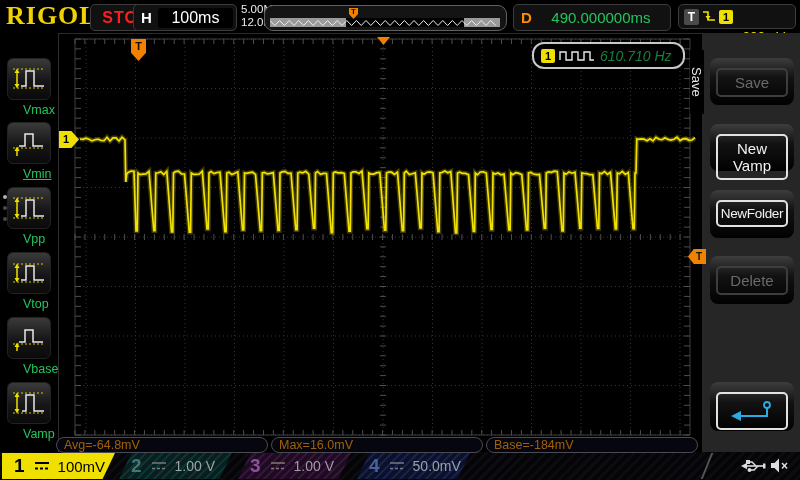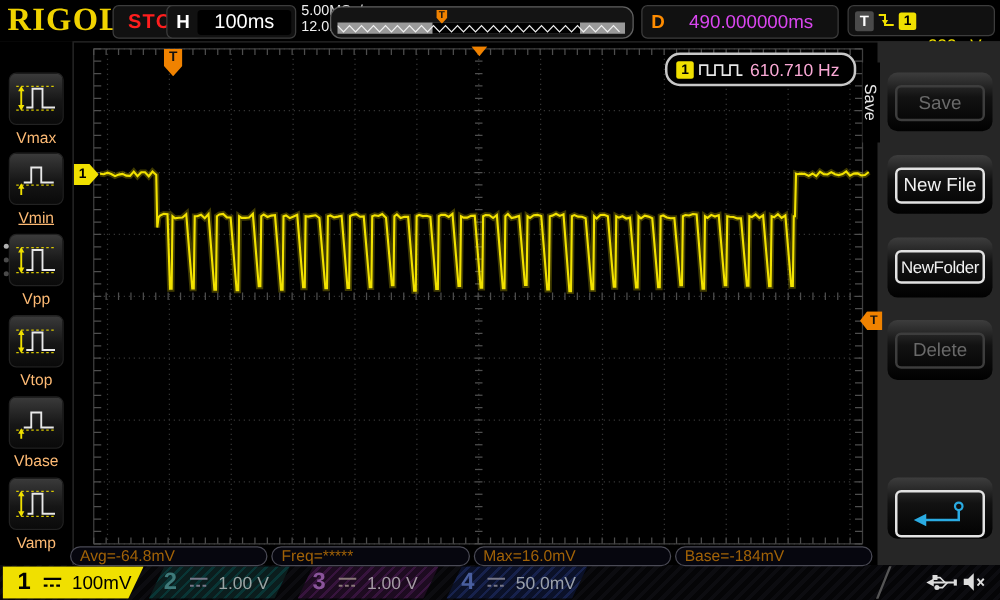--- a/index.html
+++ b/index.html
@@ -21,44 +21,44 @@
   #sample-box{left:241px;top:3px;color:#eee;font-size:11.5px;line-height:13px;}
   #thumb{left:264px;top:5px;width:241px;height:24px;background:#141414;border:1px solid #606060;border-radius:9px;}
   #thumb-band{left:5px;top:12px;width:230px;height:9px;background:#9a9a9a;}
   #thumb-window{left:76px;top:0;width:118px;height:9px;background:#000;}
   #thumb-wave{left:0;top:0;}
   #thumb-trig{left:84px;top:2px;width:9px;height:11px;background:#f08200;
     clip-path:polygon(0 0,100% 0,100% 55%,50% 100%,0 55%);color:#111;font-size:8px;font-weight:bold;
     text-align:center;line-height:8px;}
   #d-box{left:513px;top:4px;width:156px;height:25px;}
   #d-box .dletter{color:#ff8c00;font-weight:bold;font-size:15px;margin-left:7px;}
-  #d-box .dval{flex:1;text-align:center;color:#d946ef;font-size:15px;}
+  #d-box .dval{flex:1;text-align:center;color:#22c55e;font-size:15px;}
   #t-box{left:678px;top:4px;width:118px;height:25px;padding:0 2px;box-sizing:border-box;}
   #t-box .tletter{background:#4a4a4a;color:#fff;font-weight:bold;font-size:12px;width:15px;height:16px;
     border-radius:2px;text-align:center;line-height:16px;margin:0 3px;}
   #t-box .ch-badge{background:#f0e000;color:#000;font-weight:bold;font-size:11px;width:14px;height:14px;
     border-radius:2px;text-align:center;line-height:14px;margin:0 3px;}
   #t-box .tval{color:#f0e000;font-size:13.5px;margin-left:2px;margin-top:40px;}
 
   
   #vmenu{left:0;top:33px;width:58px;height:419px;background:#000;border-right:1px solid #2c2c2c;}
   #vmenu-title{left:0;top:37px;width:58px;text-align:center;color:#eee;font-size:13px;}
   .vitem-btn{left:7px;width:44px;height:42px;border-radius:6px;
     background:linear-gradient(180deg,#3a3a3a,#161616 55%,#0a0a0a);border:1px solid #222;
     display:flex;align-items:center;justify-content:center;box-sizing:border-box;}
-  .vitem-label{left:0;width:58px;text-align:center;color:#fdba74;font-size:12.5px;}
+  .vitem-label{left:0;width:58px;color:#22c55e;font-size:12.5px;padding-left:23px;}
   .pagedot{left:3px;width:4px;height:4px;border-radius:50%;}
 
   
   #gridsvg{left:58px;top:36px;}
   #freq-box{left:532px;top:42px;width:149px;height:23px;border:2px solid #c8c8c8;border-radius:12px;
     background:#000;display:flex;align-items:center;z-index:4;}
   #freq-box .ch-badge{background:#f0e000;color:#000;font-weight:bold;font-size:11px;width:14px;height:14px;
     border-radius:2px;text-align:center;line-height:14px;margin:0 4px 0 7px;}
-  #freq-box .fval{color:#f9a8d4;font-size:14px;margin-left:5px;}
+  #freq-box .fval{color:#15803d;font-size:14px;margin-left:5px;font-style:italic;}
   #ch1-marker{left:59px;top:131px;width:20px;height:17px;background:#f0e000;
     clip-path:polygon(0 0,62% 0,100% 50%,62% 100%,0 100%);color:#000;font-weight:bold;font-size:11px;
     text-align:left;line-height:17px;padding-left:4px;box-sizing:border-box;z-index:3;}
   #trig-pos-marker{left:131px;top:39px;width:15px;height:22px;background:#f08200;
     clip-path:polygon(0 0,100% 0,100% 62%,50% 100%,0 62%);color:#111;font-weight:bold;font-size:11px;
     text-align:center;line-height:14px;z-index:3;}
   #trig-center-marker{left:377px;top:37px;width:13px;height:8px;background:#f08200;
     clip-path:polygon(0 0,100% 0,50% 100%);z-index:3;}
   #trig-level-marker{left:688px;top:249px;width:18px;height:15px;background:#f08200;
     clip-path:polygon(0 50%,32% 0,100% 0,100% 100%,32% 100%);color:#111;font-weight:bold;font-size:10px;
@@ -576,41 +576,40 @@
   <div class="abs" id="trig-center-marker"></div>
   <div class="abs" id="trig-level-marker">T</div>
 
   <div class="abs" id="smenu"></div>
   <div class="abs" id="smenu-tab">Save</div>
 
   <div class="abs skey disabled" style="top:58px;height:47px;">
     <div class="skey-inner">Save</div>
   </div>
   <div class="abs skey" style="top:124px;height:47px;">
-    <div class="skey-inner">New File</div>
+    <div class="skey-inner">New Vamp</div>
   </div>
   <div class="abs skey" style="top:190px;height:48px;">
     <div class="skey-inner tight">NewFolder</div>
   </div>
   <div class="abs skey disabled" style="top:256px;height:48px;">
     <div class="skey-inner">Delete</div>
   </div>
   <div class="abs skey" style="top:382px;height:49px;">
     <div class="skey-inner iconkey">
       <svg width="46" height="24" viewBox="0 0 46 24">
         <circle cx="38" cy="6" r="3" fill="none" stroke="#2aabe2" stroke-width="1.8"></circle>
         <path d="M38,9 V17 H11" fill="none" stroke="#2aabe2" stroke-width="2"></path>
         <polygon points="12,12 12,22 2,17" fill="#2aabe2"></polygon>
       </svg>
     </div>
   </div>
 
   <div class="abs" id="measbar">
     <div class="measbox">Avg=-64.8mV</div>
-    <div class="measbox">Freq=*****</div>
     <div class="measbox">Max=16.0mV</div>
     <div class="measbox">Base=-184mV</div>
   </div>
 
   <div class="abs" id="bottombar">
     <div class="abs chan" id="chan1">
       <span class="num">1</span>
       <svg width="16" height="10" viewBox="0 0 16 10">
         <line x1="1" y1="2" x2="15" y2="2" stroke="#000" stroke-width="1.8"></line>
         <line x1="1" y1="7.5" x2="15" y2="7.5" stroke="#000" stroke-width="1.8" stroke-dasharray="3 2"></line>

